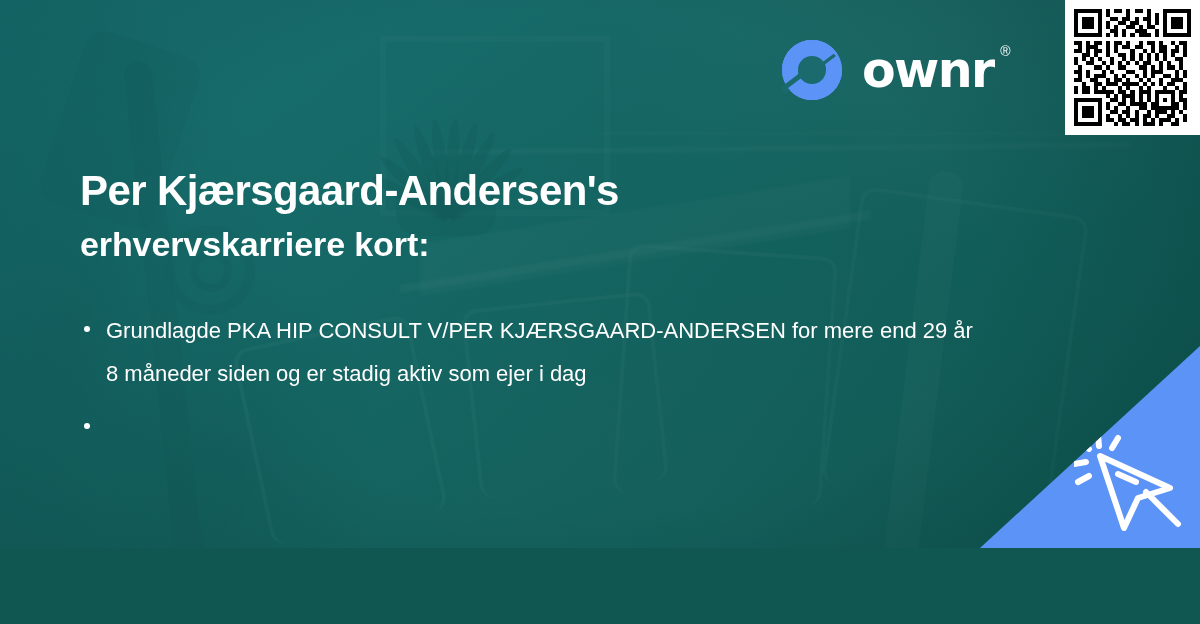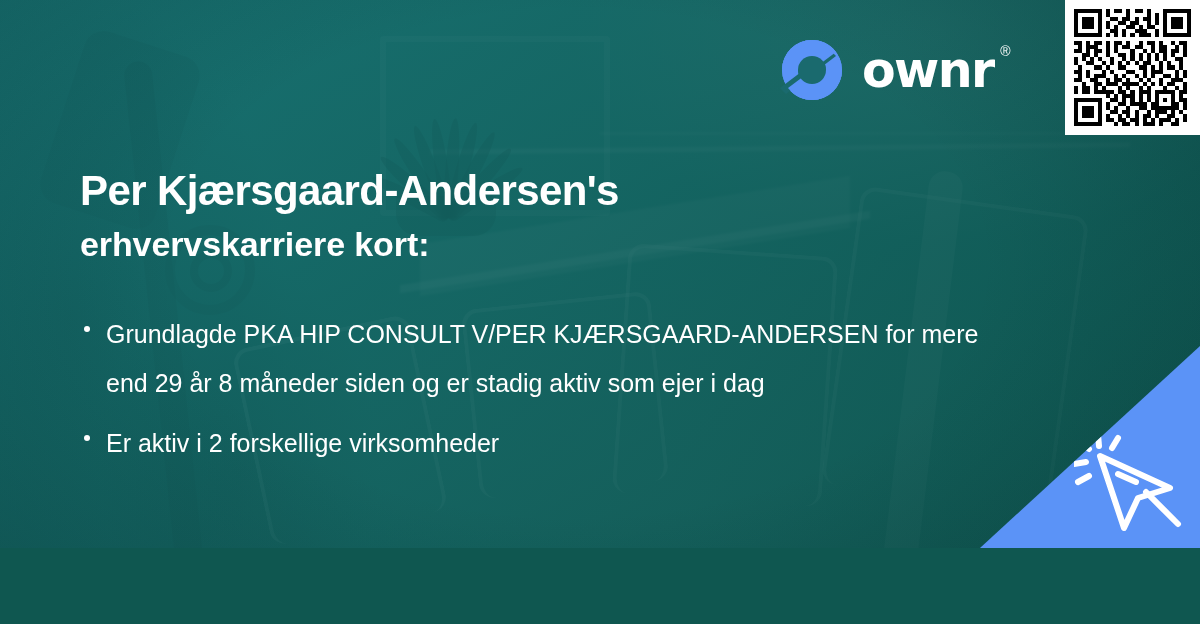--- a/index.html
+++ b/index.html
@@ -106,21 +106,21 @@
   #title-2 {
     color:#ffffff; font-size:34px; font-weight:bold;
     letter-spacing:-0.1px; line-height:1.3; margin-top:6px;
   }
 
   
   #bullets { position:absolute; left:80px; top:310px; width:930px; }
   .bullet {
     position:relative;
     color:#ffffff;
-    font-size:25px;
+    font-size:22px;
     line-height:1.95;
     padding-left:26px;
     margin-bottom:11px;
     max-width:910px;
   }
   .bullet .dot {
     position:absolute; left:4px; top:16px;
     width:6px; height:6px; border-radius:50%;
     background:#ffffff;
   }
@@ -442,21 +442,20 @@
     <div id="title-2">erhvervskarriere kort:</div>
   </div>
 
   <div id="bullets">
     <div class="bullet">
       <span class="dot"></span>
       <span>Grundlagde PKA HIP CONSULT V/PER KJÆRSGAARD-ANDERSEN for mere end 29 år 8 måneder siden og er stadig aktiv som ejer i dag</span>
     </div>
     <div class="bullet">
       <span class="dot"></span>
-      <span>Er aktiv i 2 forskellige virksomheder</span>
     </div>
   </div>
 
   <div id="corner">
     <svg id="cursor" viewBox="0 0 118 122" aria-hidden="true">
       <g fill="none" stroke="#ffffff" stroke-width="6" stroke-linecap="round" stroke-linejoin="round">
         <path d="M26 36 L96 68 L64 78 L50 108 Z"></path>
         <path d="M72 72 L104 104"></path>
         <path d="M44 54 L62 62"></path>
         <path d="M24 14 L25 26"></path>

